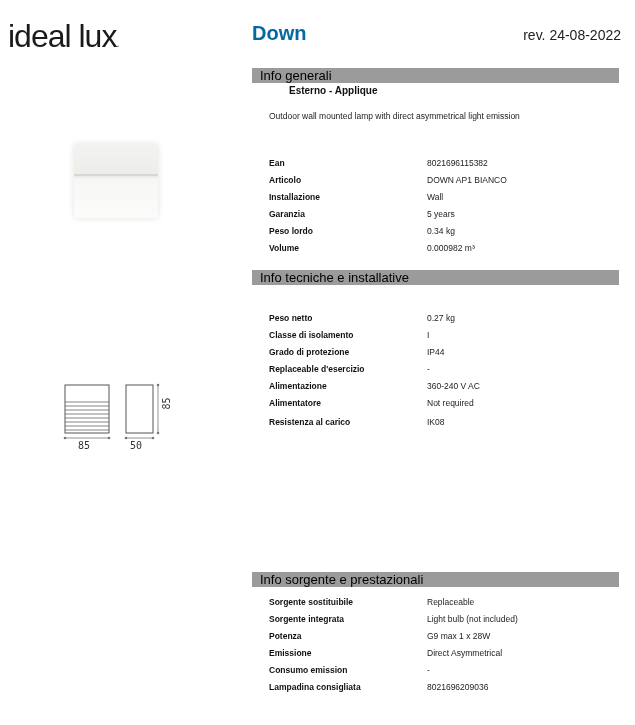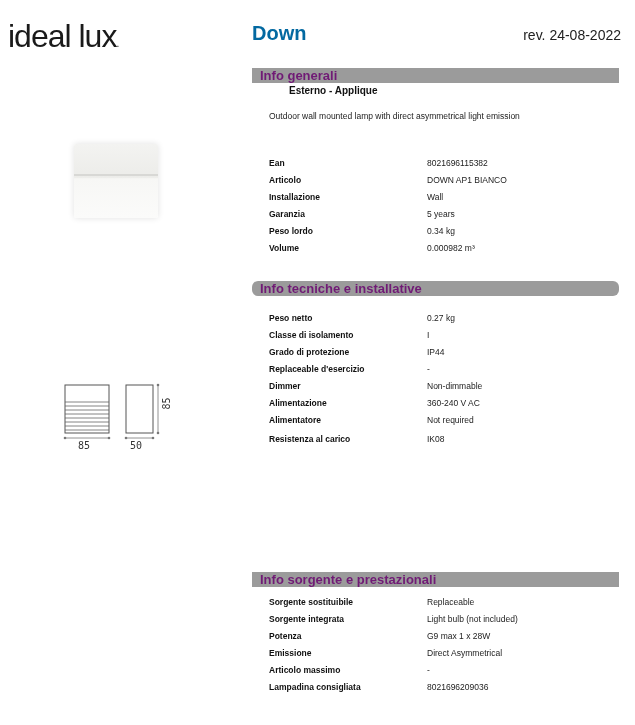--- a/index.html
+++ b/index.html
@@ -16,22 +16,22 @@
   .title {
     position: absolute; left: 252px; top: 22px;
     font-size: 20px; font-weight: 700; color: #0369a1;
   }
   .rev {
     position: absolute; right: 14px; top: 27px;
     font-size: 14px; color: #222;
   }
   .section-bar {
     position: absolute; left: 252px; width: 367px; height: 15px;
-    background: #9b9b9b; color: #701a75;
-    font-size: 13px; font-weight: 700; line-height: 15px;
+    background: #9b9b9b; color: #000000;
+    font-size: 13px; font-weight: 400; line-height: 15px;
     padding-left: 8px; box-sizing: border-box;
   }
   .subhead {
     position: absolute; left: 269px; font-size: 10px; font-weight: 700; color: #111;
   }
   .desc {
     position: absolute; left: 269px; font-size: 8.5px; color: #222;
   }
   .rows { position: absolute; left: 269px; width: 350px; }
   .row { position: relative; height: 17px; font-size: 8.5px; }
@@ -115,41 +115,37 @@
   <div class="row">
       <span class="k">Peso lordo</span>
       <span class="v">0.34 kg</span>
     </div>
   <div class="row">
       <span class="k">Volume</span>
       <span class="v">0.000982 m³</span>
     </div>
 </div>
 
-<div class="section-bar" style="top:281px;border-radius:6px;">Info tecniche e installative</div>
+<div class="section-bar" style="top:270px;">Info tecniche e installative</div>
 <div class="rows" style="top:313px;">
   <div class="row">
       <span class="k">Peso netto</span>
       <span class="v">0.27 kg</span>
     </div>
   <div class="row">
       <span class="k">Classe di isolamento</span>
       <span class="v">I</span>
     </div>
   <div class="row">
       <span class="k">Grado di protezione</span>
       <span class="v">IP44</span>
     </div>
   <div class="row">
       <span class="k">Replaceable d'esercizio</span>
       <span class="v">-</span>
-    </div>
-  <div class="row">
-      <span class="k">Dimmer</span>
-      <span class="v">Non-dimmable</span>
     </div>
   <div class="row">
       <span class="k">Alimentazione</span>
       <span class="v">360-240 V AC</span>
     </div>
   <div class="row">
       <span class="k">Alimentatore</span>
       <span class="v">Not required</span>
     </div>
   <div class="row" style="margin-top:2px;">
@@ -170,20 +166,20 @@
     </div>
   <div class="row">
       <span class="k">Potenza</span>
       <span class="v">G9 max 1 x 28W</span>
     </div>
   <div class="row">
       <span class="k">Emissione</span>
       <span class="v">Direct Asymmetrical</span>
     </div>
   <div class="row">
-      <span class="k">Articolo massimo</span>
+      <span class="k">Consumo emission</span>
       <span class="v">-</span>
     </div>
   <div class="row">
       <span class="k">Lampadina consigliata</span>
       <span class="v">8021696209036</span>
     </div>
 </div>
 
 </body></html>

